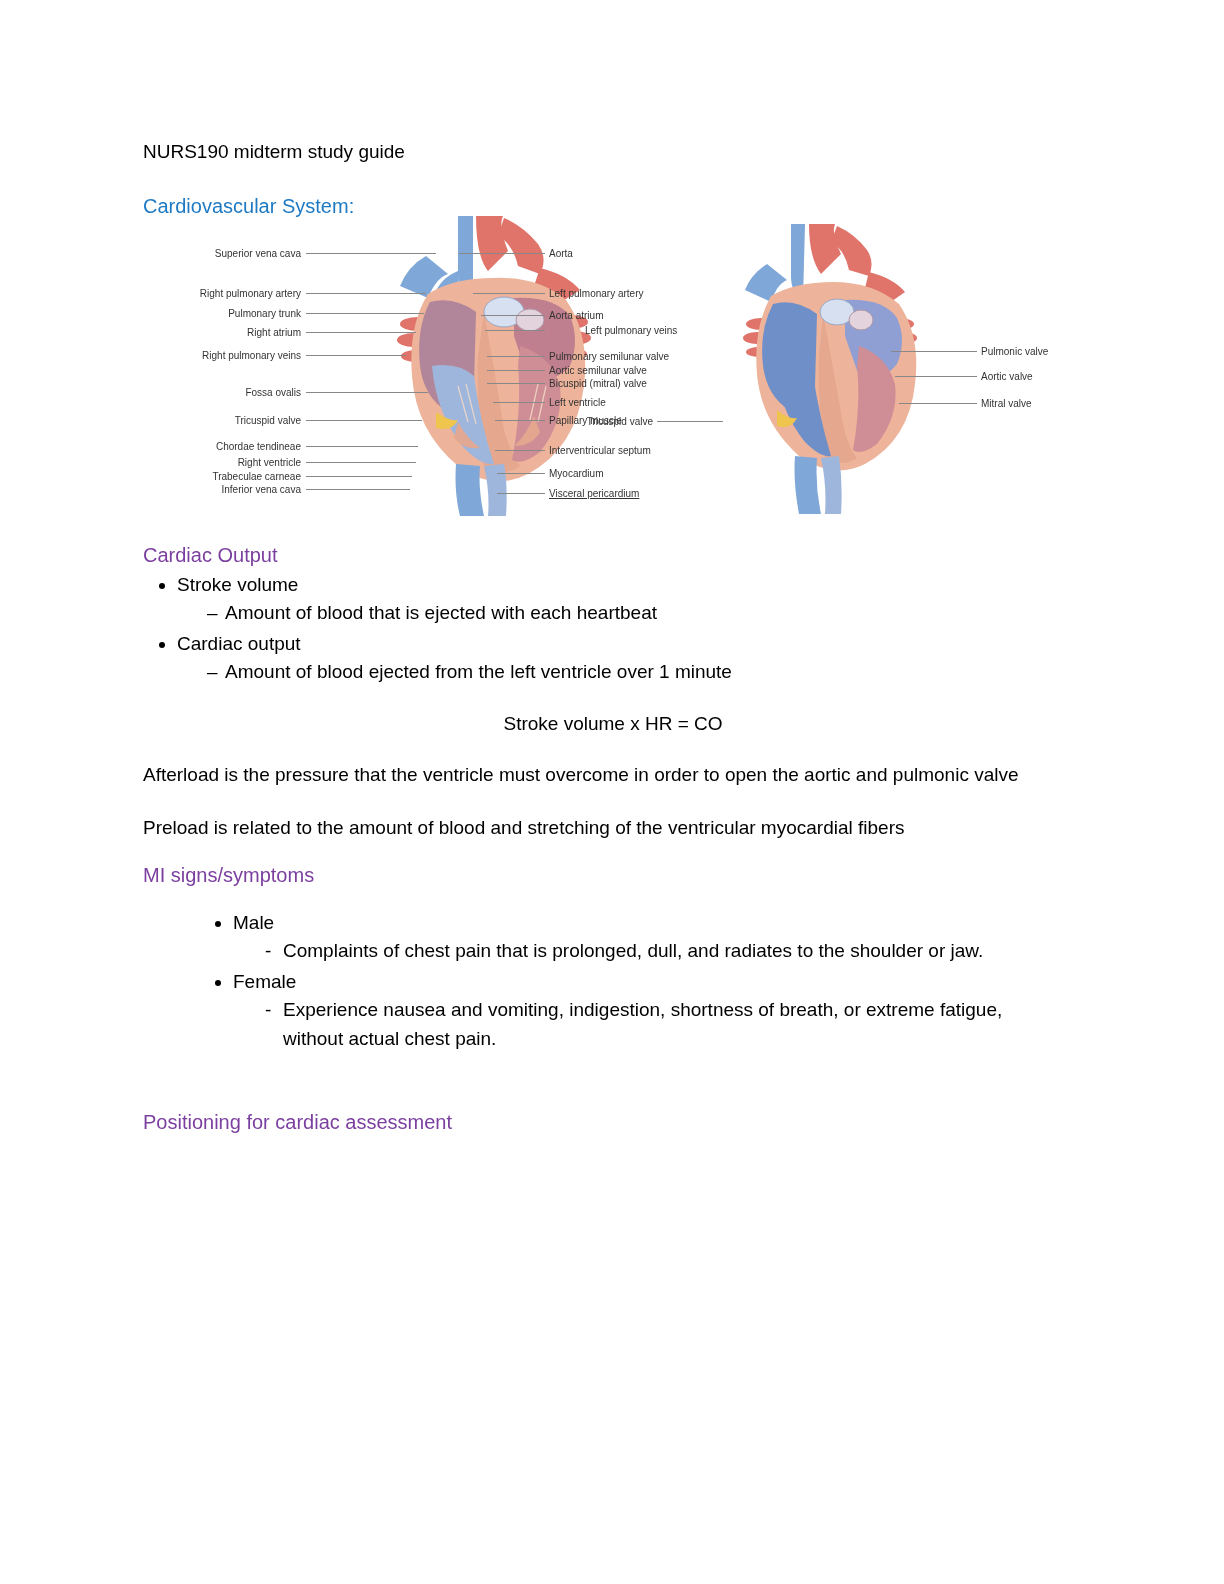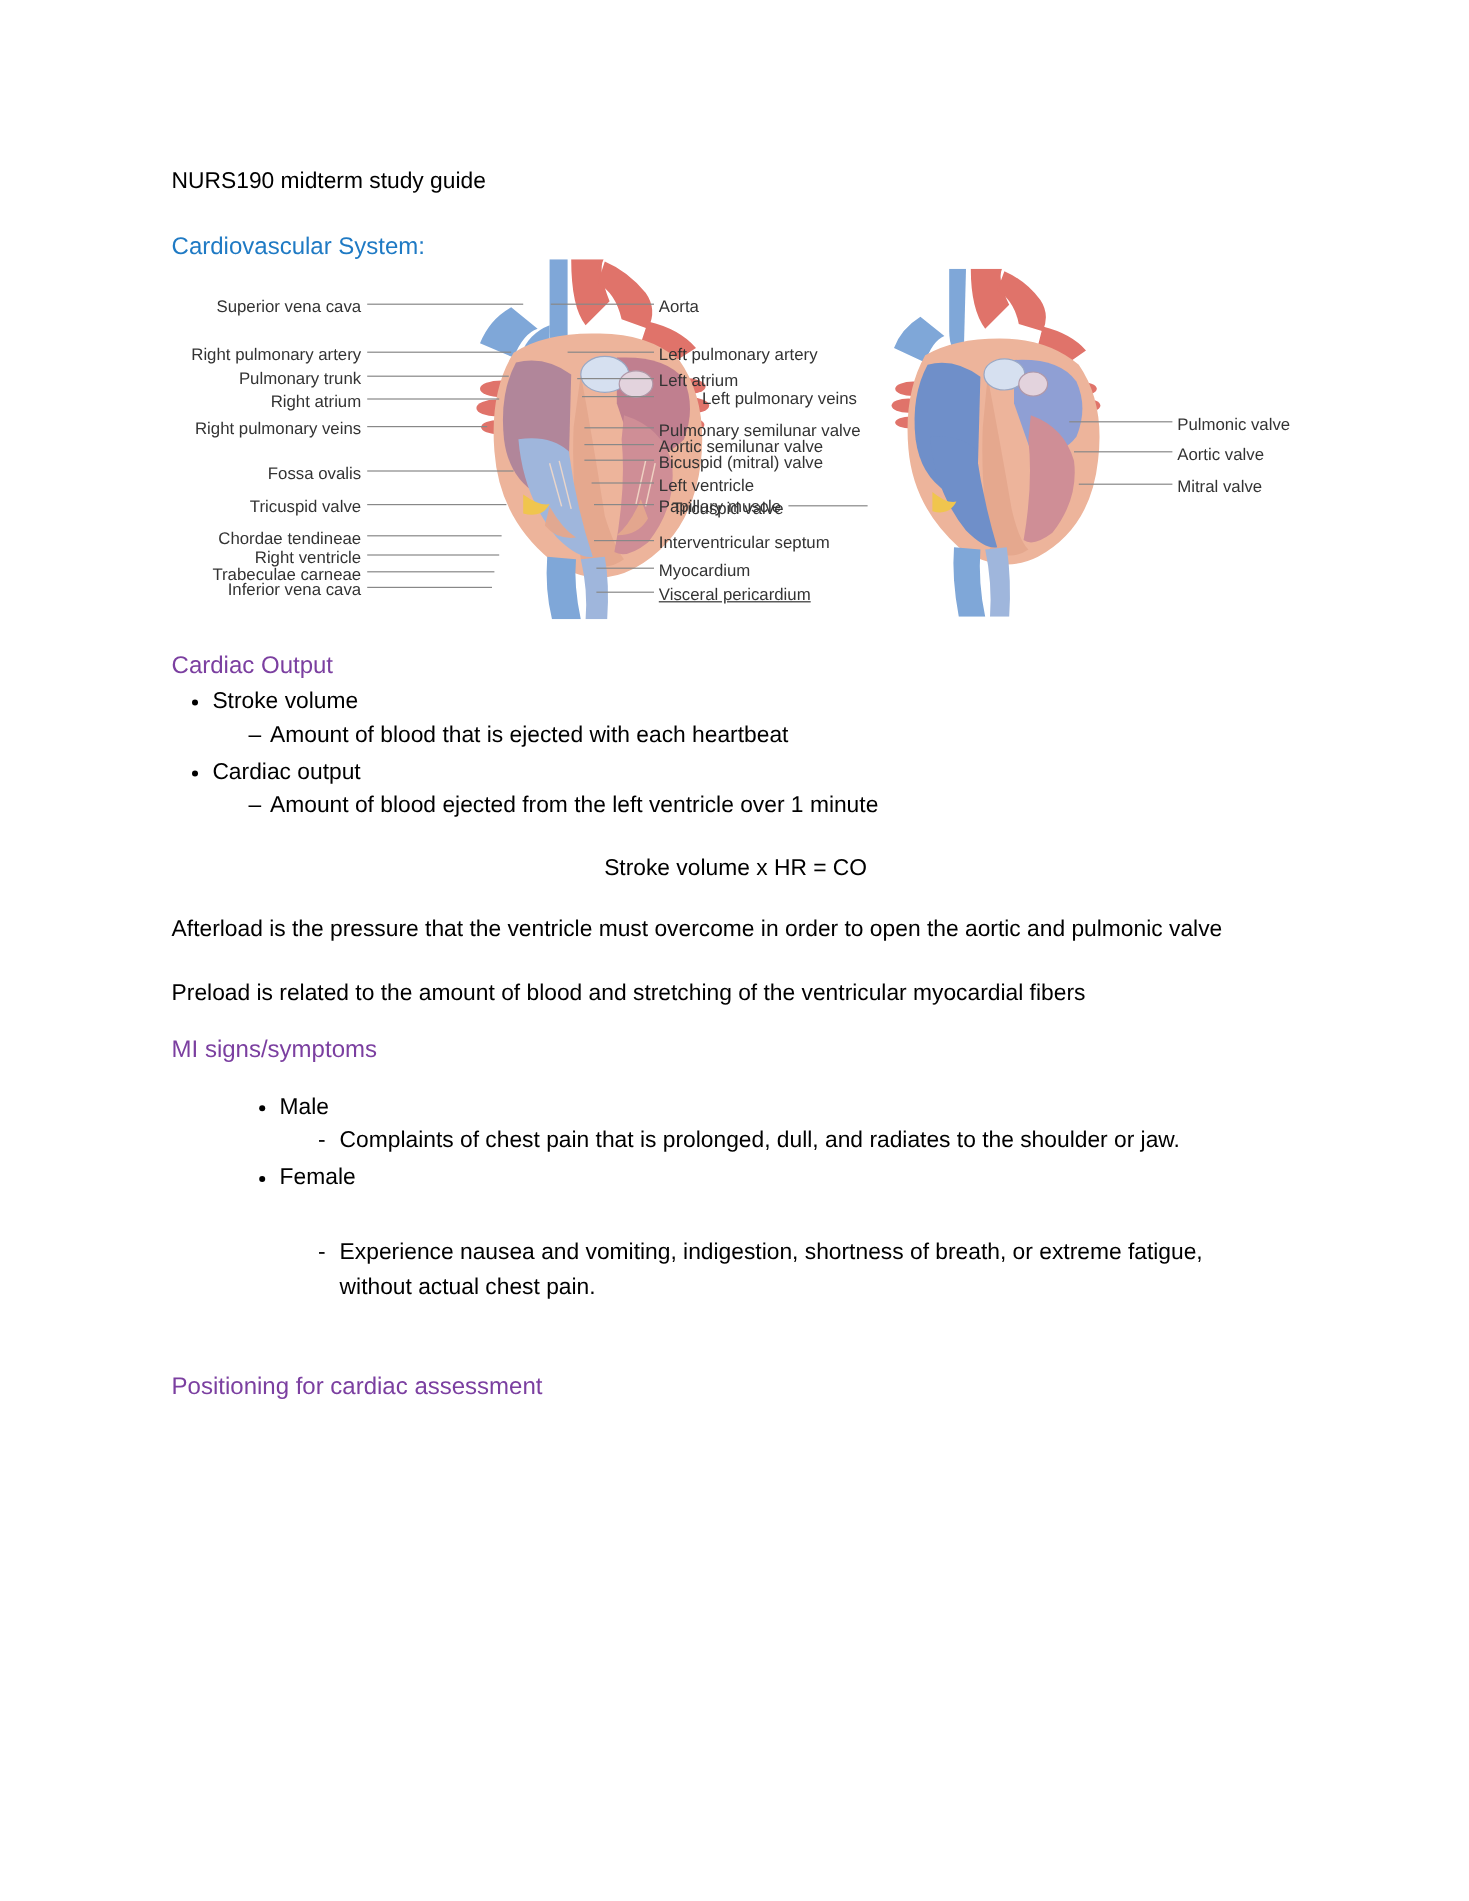--- a/index.html
+++ b/index.html
@@ -46,21 +46,21 @@
 
   
   .figure {
     position: relative;
     width: 940px;
     height: 300px;
     margin-top: 8px;
   }
   .fig-label {
     position: absolute;
-    font-size: 14px;
+    font-size: 10px;
     color: #333;
     white-space: nowrap;
     line-height: 1.1;
   }
   .fig-label.right { text-align: left; }
   .fig-label.left { text-align: right; }
   .leader {
     position: absolute;
     height: 1px;
     background: #888;
@@ -240,21 +240,21 @@
 
       <div class="fig-label left" style="right:782px; top:258px;">Inferior vena cava</div>
       <div class="leader" style="left:163px; top:263px; width:104px;"></div>
 
       <div class="fig-label right" style="left:406px; top:22px;text-align:center;">Aorta</div>
       <div class="leader" style="left:316px; top:27px; width:86px;"></div>
 
       <div class="fig-label right" style="left:406px; top:62px;">Left pulmonary artery</div>
       <div class="leader" style="left:330px; top:67px; width:72px;"></div>
 
-      <div class="fig-label right" style="left:406px; top:84px;">Left atrium</div>
+      <div class="fig-label right" style="left:406px; top:84px;">Aorta atrium</div>
       <div class="leader" style="left:338px; top:89px; width:64px;"></div>
 
       <div class="fig-label right" style="left:406px; top:99px;padding-left:36px;">Left pulmonary veins</div>
       <div class="leader" style="left:342px; top:104px; width:60px;"></div>
 
       <div class="fig-label right" style="left:406px; top:125px;">Pulmonary semilunar valve</div>
       <div class="leader" style="left:344px; top:130px; width:58px;"></div>
 
       <div class="fig-label right" style="left:406px; top:139px;">Aortic semilunar valve</div>
       <div class="leader" style="left:344px; top:144px; width:58px;"></div>
@@ -319,21 +319,21 @@
     <ul class="lvl1" style="padding-left:90px; margin-top:22px;">
       <li>
         <span>Male</span>
         <ul class="lvl2 dash2" style="padding-left:32px;">
           <li>Complaints of chest pain that is prolonged, dull, and radiates to the shoulder or jaw.</li>
         </ul>
       </li>
       <li>
         <span>Female</span>
         <ul class="lvl2 dash2" style="padding-left:32px;">
-          <li style="max-width:740px;margin-top:34px;">Experience nausea and vomiting, indigestion, shortness of breath, or extreme fatigue, without actual chest pain.</li>
+          <li style="max-width:740px;">Experience nausea and vomiting, indigestion, shortness of breath, or extreme fatigue, without actual chest pain.</li>
         </ul>
       </li>
     </ul>
 
     <div class="spacer-lg"></div>
     <div class="heading-purple" style="margin-top:22px;">Positioning for cardiac assessment</div>
 
 
   </div>
 </div>

